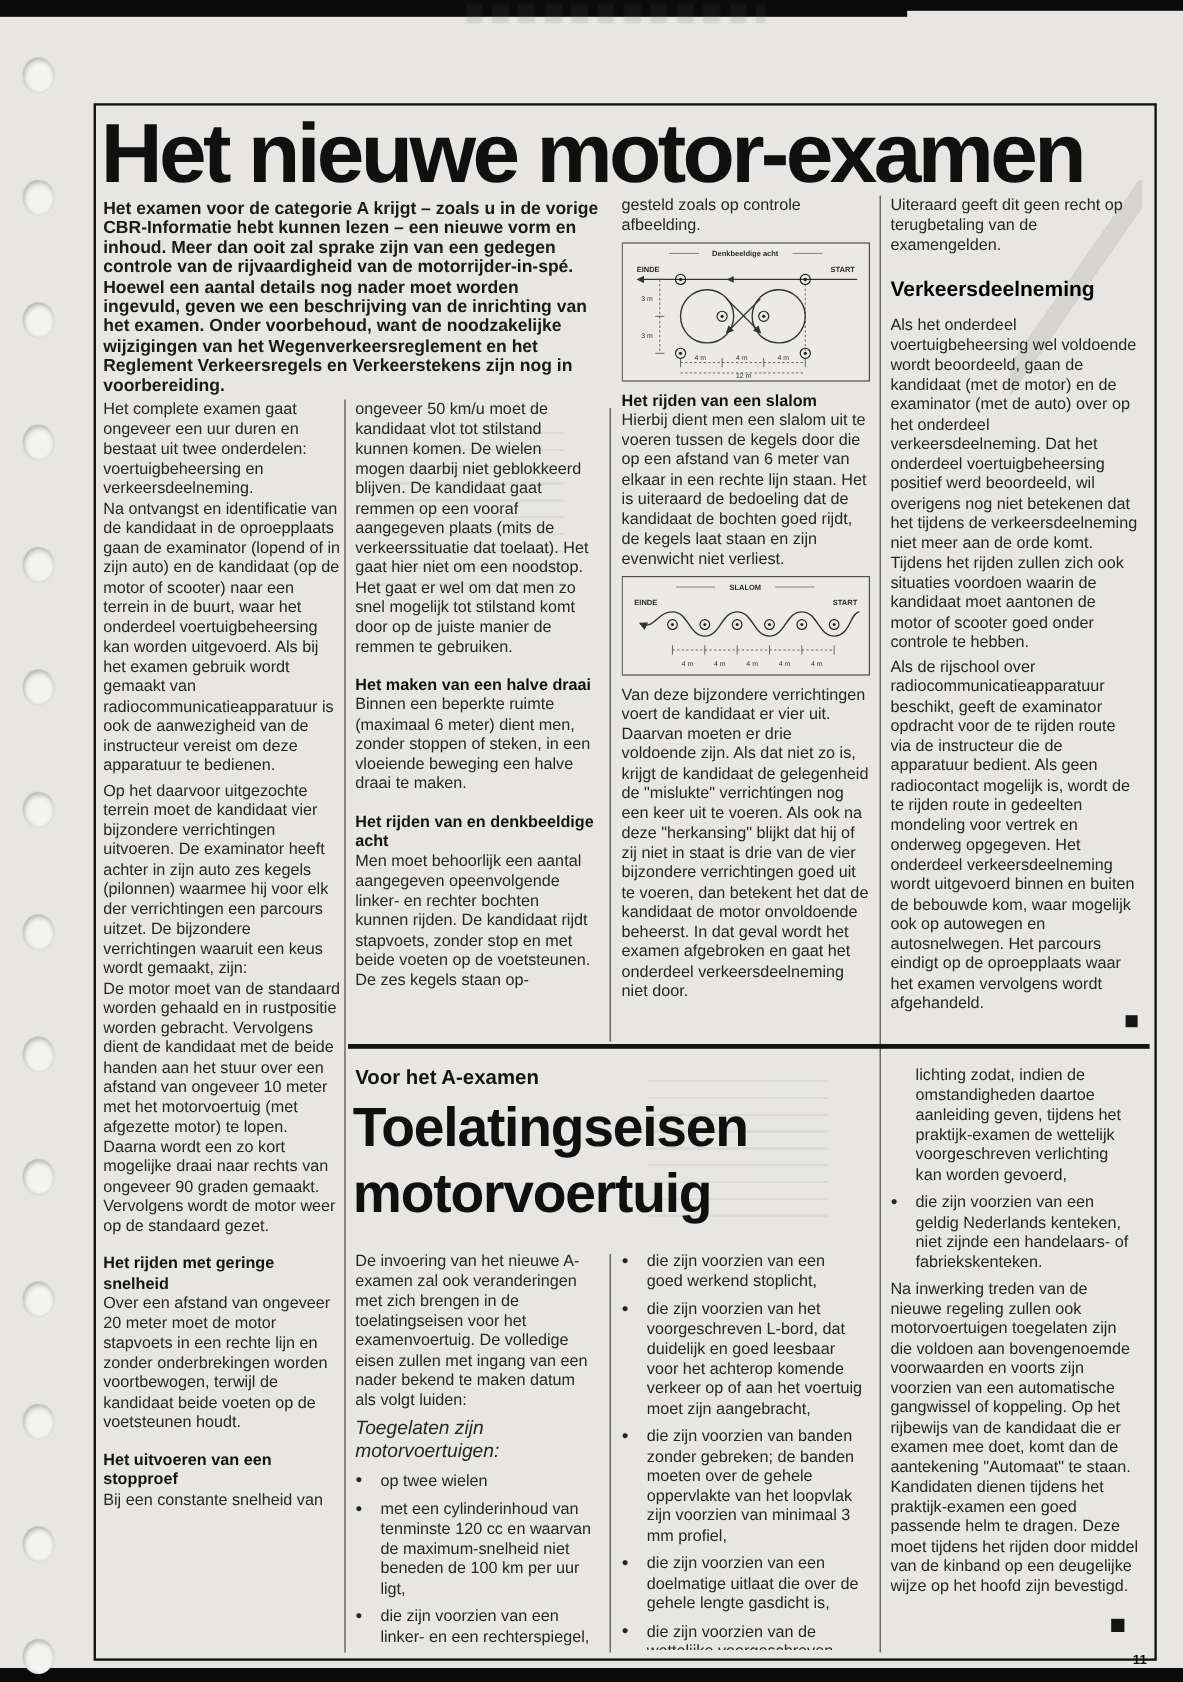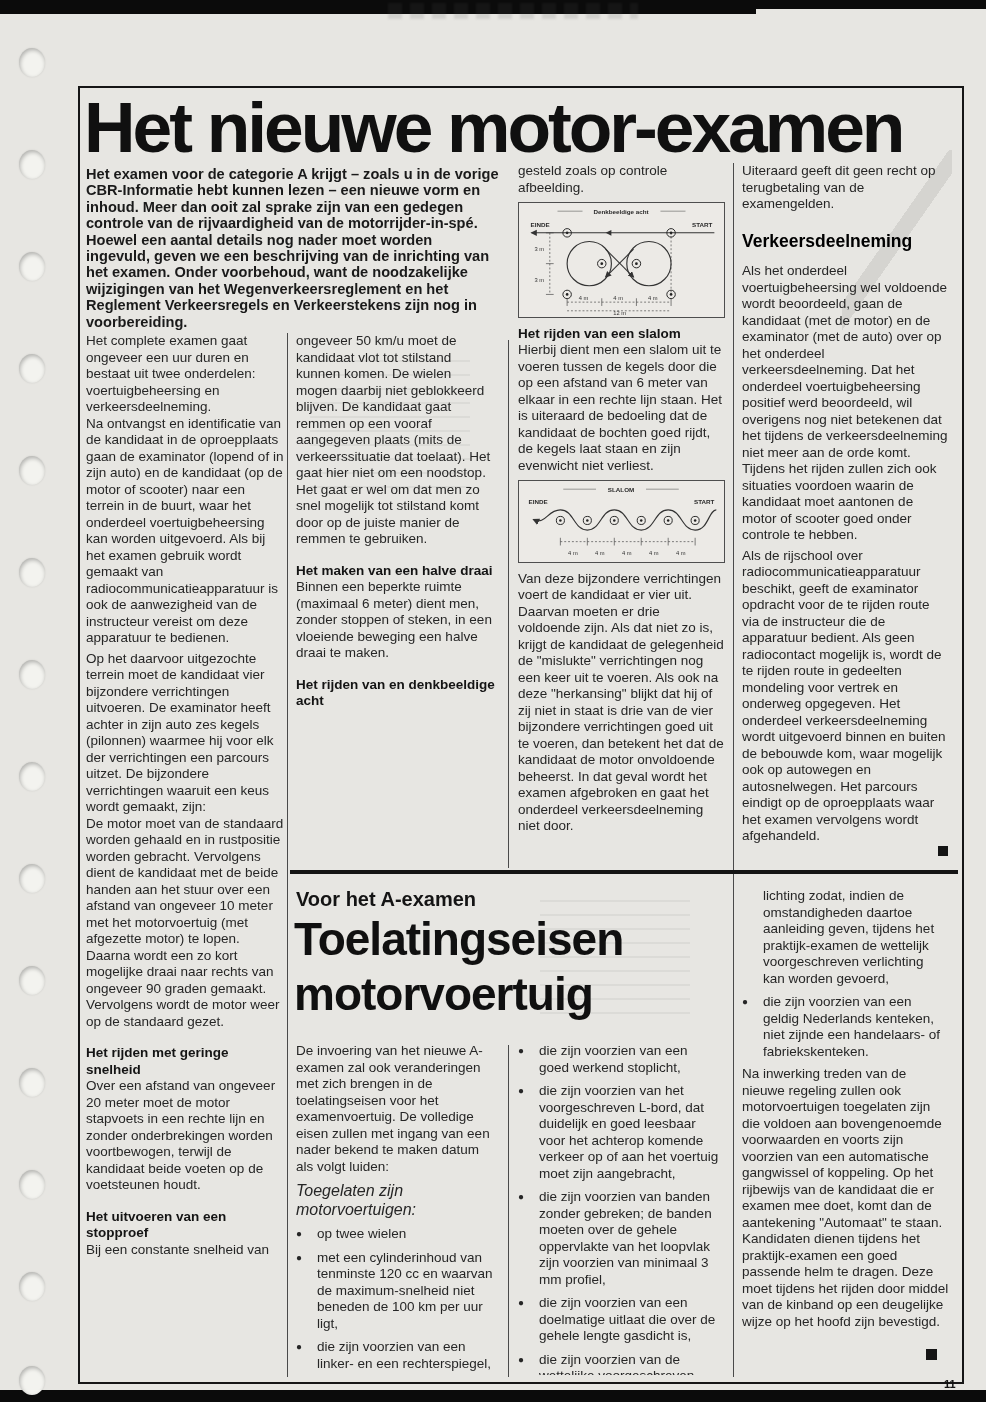--- a/index.html
+++ b/index.html
@@ -15,21 +15,21 @@
   .intro{position:absolute;left:86px;top:166px;width:413px;
          font-size:14.6px;line-height:16.4px;font-weight:bold;color:#1a1a1a;}
   .col{position:absolute;font-size:13.5px;line-height:16.5px;overflow:hidden;text-align:left;}
   .col p{margin:0;}
   .col p.gap{margin-top:4px;}
   .rh{font-weight:bold;margin-top:15px !important;color:#141414;}
   .bighead{font-size:17.5px;font-weight:bold;margin:20px 0 14px !important;color:#000000;}
   .vrule{position:absolute;width:1px;background:#4a4a4a;}
   .hrule{position:absolute;height:4px;background:#141414;}
   .endsq{position:absolute;background:#151515;}
-  .kicker{position:absolute;left:296px;top:888px;font-size:20px;font-weight:bold;color:#141414;}
+  .kicker{position:absolute;left:296px;top:888px;font-size:17px;font-weight:bold;color:#141414;}
   .headline2{position:absolute;left:294px;top:912px;font-size:46px;font-weight:bold;
              letter-spacing:-1px;line-height:55px;color:#101010;}
   .lead{font-style:italic;font-size:16px;line-height:19px;margin-top:6px !important;}
   ul.bullets{list-style:none;margin:7px 0 0;padding:0;}
   ul.bullets li{display:flex;margin-top:7px;}
   ul.bullets li .dot{flex:none;width:21px;font-size:10px;line-height:16.5px;}
   ul.bullets li .btxt{flex:1;}
   .cont{padding-left:21px;}
   .figbox{border:1.6px solid #4e4e4e;background:#eceae6;margin:6px 0 8px;}
   .figbox svg{display:block;width:100%;height:auto;}
@@ -84,20 +84,21 @@
     <p>Over een afstand van ongeveer 20 meter moet de motor stapvoets in een rechte lijn en zonder onderbrekingen worden voortbewogen, terwijl de kandidaat beide voeten op de voetsteunen houdt.</p>
     <p class="rh">Het uitvoeren van een stopproef</p>
     <p>Bij een constante snelheid van</p>
   </div>
 
   <div class="col" style="left:296px;top:333px;width:200px;height:534px;">
     <p>ongeveer 50 km/u moet de kandidaat vlot tot stilstand kunnen komen. De wielen mogen daarbij niet geblokkeerd blijven. De kandidaat gaat remmen op een vooraf aangegeven plaats (mits de verkeerssituatie dat toelaat). Het gaat hier niet om een noodstop. Het gaat er wel om dat men zo snel mogelijk tot stilstand komt door op de juiste manier de remmen te gebruiken.</p>
     <p class="rh">Het maken van een halve draai</p>
     <p>Binnen een beperkte ruimte (maximaal 6 meter) dient men, zonder stoppen of steken, in een vloeiende beweging een halve draai te maken.</p>
     <p class="rh">Het rijden van en denkbeeldige acht</p>
+    <p>Men moet behoorlijk een aantal aangegeven opeenvolgende linker- en rechter bochten kunnen rijden. De kandidaat rijdt stapvoets, zonder stop en met beide voeten op de voetsteunen. De zes kegels staan op-</p>
   </div>
 
   <div class="col" style="left:518px;top:163px;width:207px;height:705px;">
     <p>gesteld zoals op controle afbeelding.</p>
 
     <div class="figbox">
       <svg viewBox="0 0 213 118">
         <defs>
           <marker id="arr" markerWidth="7" markerHeight="7" refX="5" refY="3" orient="auto">
             <path d="M0,0 L6,3 L0,6 z" fill="#333"></path>

